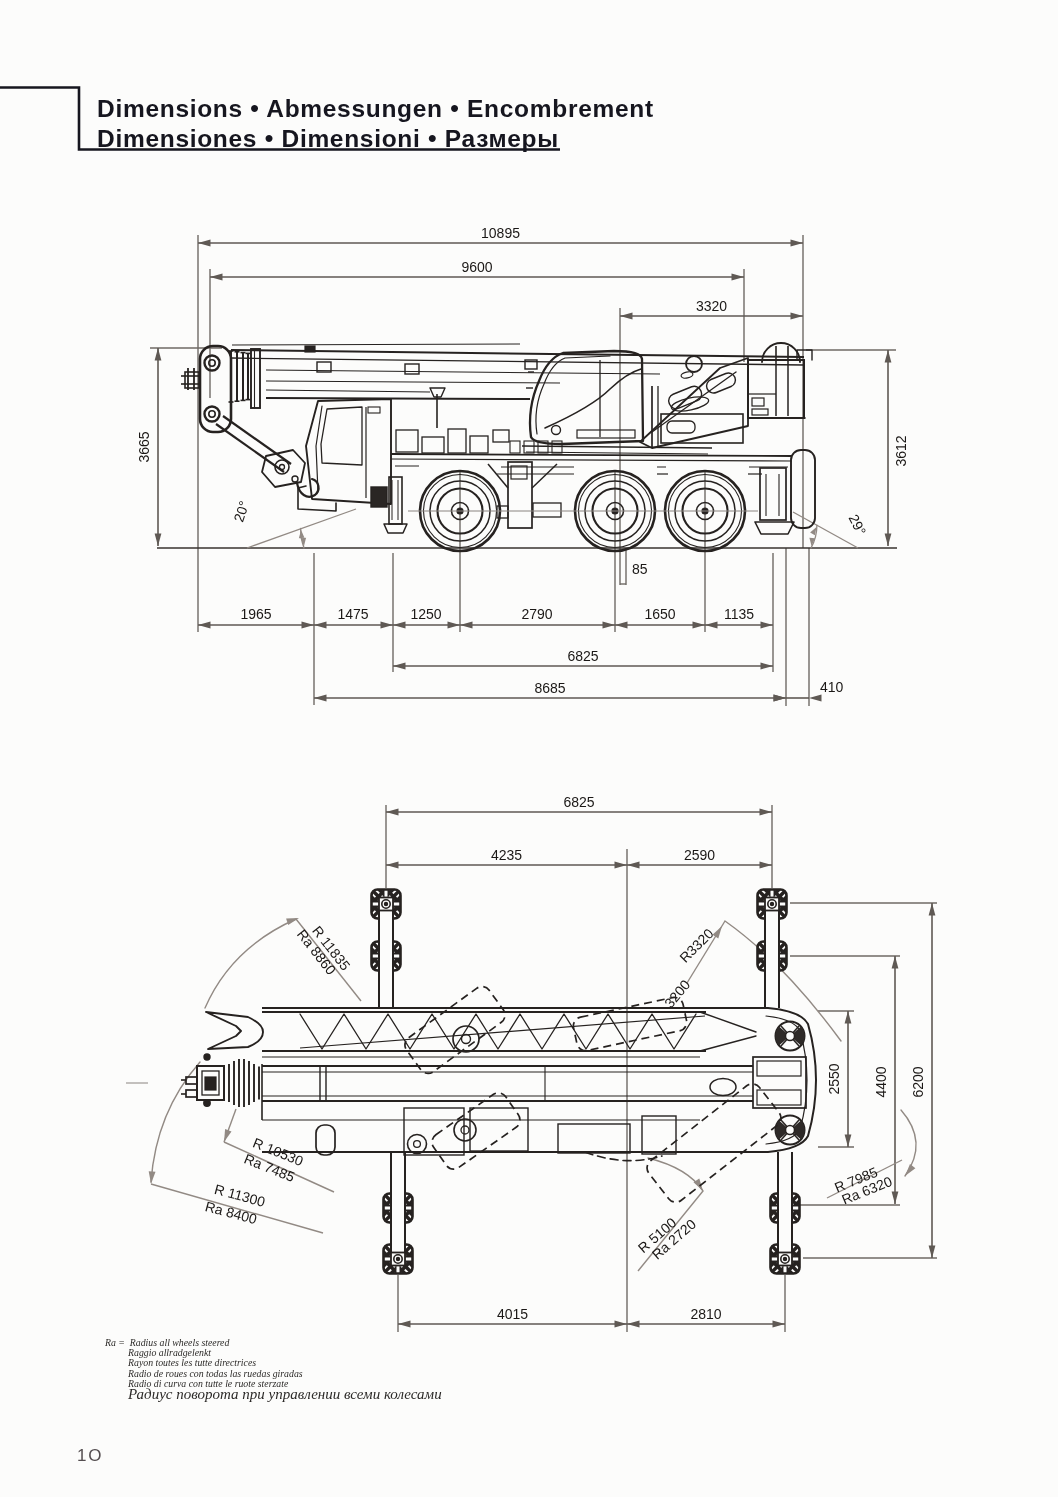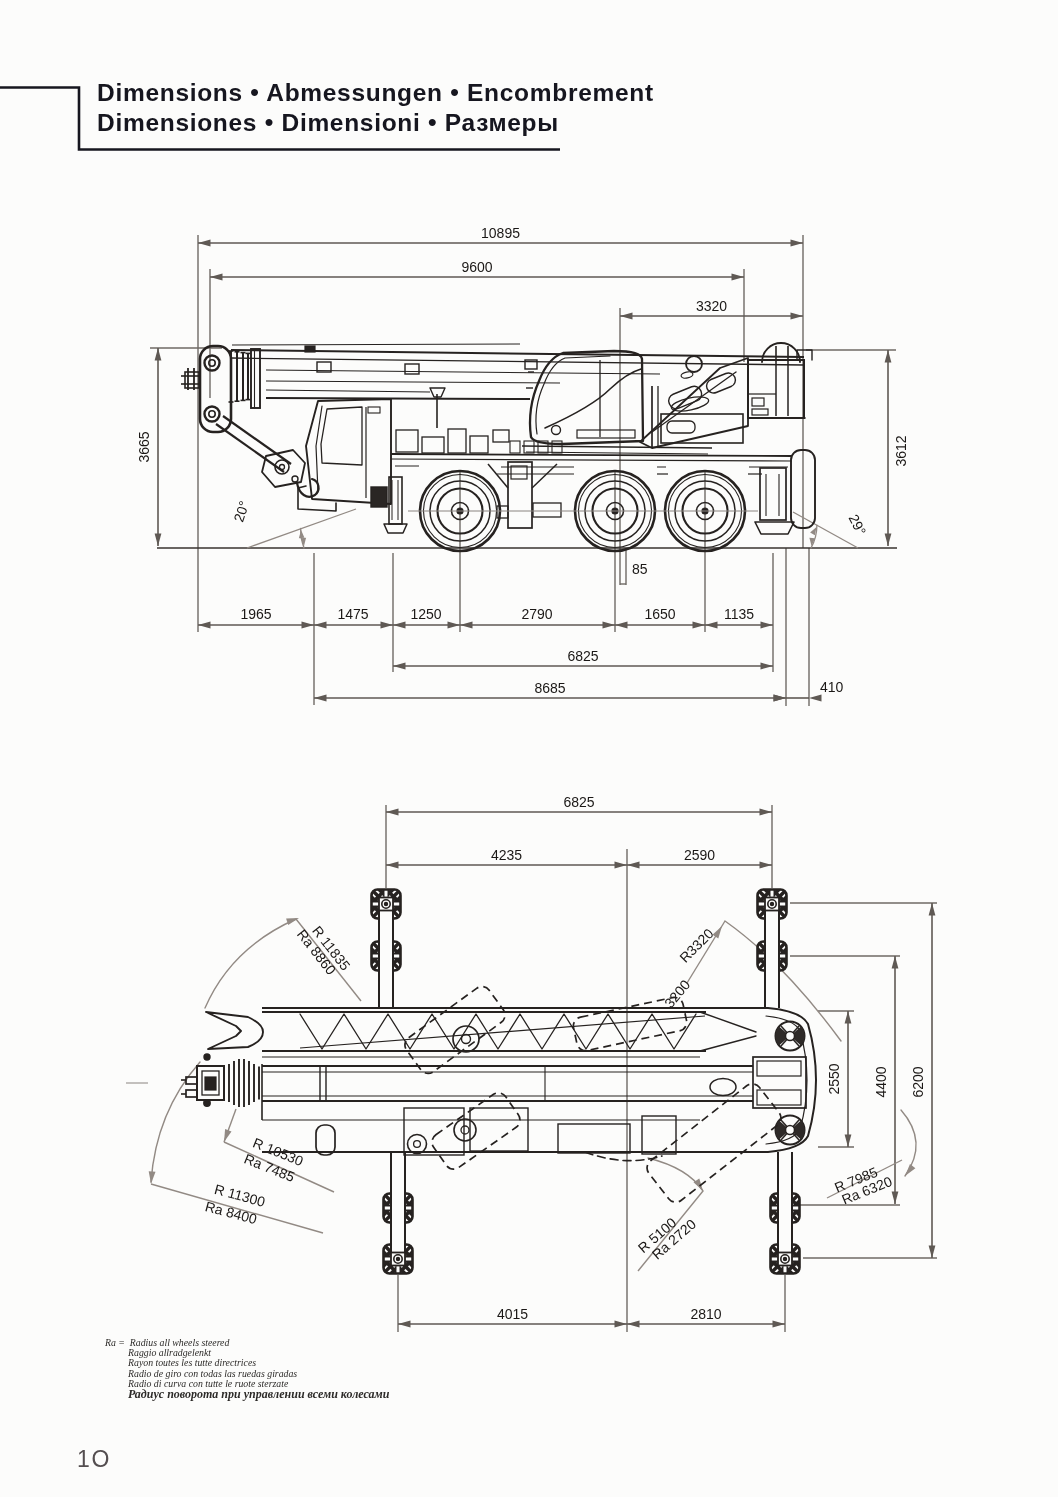--- a/index.html
+++ b/index.html
@@ -1,25 +1,25 @@
 <!DOCTYPE html>
 <html><head>
 <meta charset="utf-8">
 <style>
   html,body { margin:0; padding:0; }
   body { width:1058px; height:1497px; background:#fcfcfb; position:relative;
          font-family:"Liberation Sans", sans-serif; overflow:hidden; }
-  .title { position:absolute; left:97px; top:78px; color:#16161f;
+  .title { position:absolute; left:97px; top:94px; color:#16161f;
             font-size:24.5px; font-weight:bold; line-height:30px; letter-spacing:0.7px; }
   .fn { position:absolute; left:81px; top:1338px; font-family:"Liberation Serif", serif;
          font-style:italic; font-size:9.8px; line-height:10.2px; color:#2c2a28; white-space:nowrap; }
   .fn div { padding-left:23px;margin-left:24px; }
   .fn div:first-child { padding-left:0; }
-  .fn div.ru { font-size:12px;font-weight:bold; }
-  .pageno { position:absolute; left:77px; top:1446px; color:#544e50; font-size:23px; letter-spacing:1.8px; }
+  .fn div.ru { font-size:15px; }
+  .pageno { position:absolute; left:77px; top:1446px; color:#544e50; font-size:17px; letter-spacing:1.8px; }
 </style>
 </head>
 <body>
 <svg width="1058" height="1497" viewBox="0 0 1058 1497" style="position:absolute;left:0;top:0">
 
   <path d="M 0,87.5 L 79,87.5 L 79,149.5 L 560,149.5" stroke="#16161f" stroke-width="2.6" fill="none"></path>
   <line x1="198" y1="235" x2="198" y2="632" stroke="#6f6a65" stroke-width="1.4" stroke-linecap="butt"></line>
 <line x1="210" y1="269" x2="210" y2="398" stroke="#6f6a65" stroke-width="1.4" stroke-linecap="butt"></line>
 <line x1="620" y1="308" x2="620" y2="585" stroke="#6f6a65" stroke-width="1.4" stroke-linecap="butt"></line>
 <line x1="626" y1="548" x2="626" y2="585" stroke="#6f6a65" stroke-width="1.4" stroke-linecap="butt"></line>
@@ -583,17 +583,17 @@
 <g transform="translate(476,1131) rotate(-35)">
 <rect x="-44.0" y="-20.0" width="88" height="40" stroke="#262220" stroke-width="1.7" fill="none" rx="9" stroke-dasharray="8 5"></rect>
 </g>
 <path d="M 585,1152 Q 625,1167 662,1156" stroke="#262220" stroke-width="1.6" fill="none" stroke-linejoin="round" stroke-linecap="round" stroke-dasharray="8 5"></path>
 </svg>
 <div class="title">Dimensions • Abmessungen • Encombrement<br>Dimensiones • Dimensioni • Размеры</div>
 <div class="fn">
   <div>Ra&nbsp;=&nbsp;&nbsp;Radius all wheels steered</div>
   <div>Raggio allradgelenkt</div>
   <div>Rayon toutes les tutte directrices</div>
-  <div>Radio de giro con todas las ruedas giradas</div>
+  <div>Radio de roues con todas las ruedas giradas</div>
   <div>Radio di curva con tutte le ruote sterzate</div>
   <div class="ru">Радиус поворота при управлении всеми колесами</div>
 </div>
 <div class="pageno">1O</div>
 
 </body></html>

